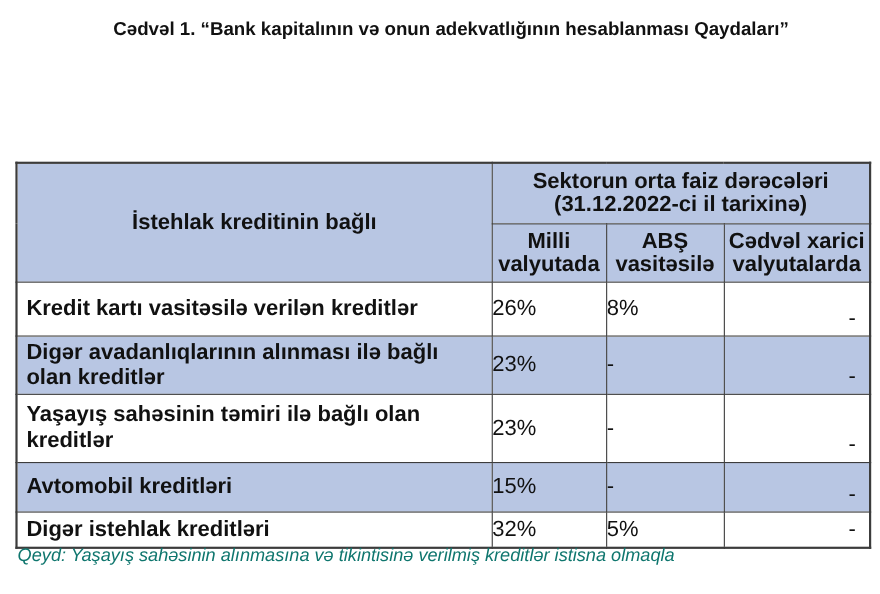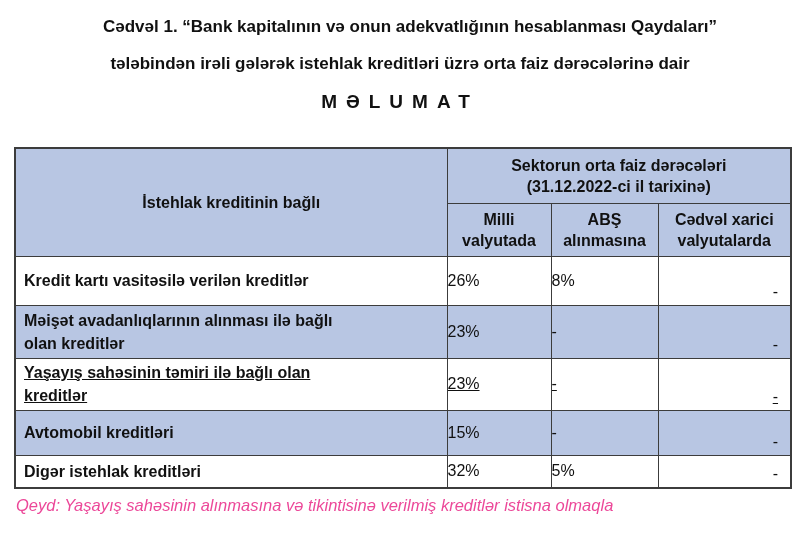--- a/index.html
+++ b/index.html
@@ -39,37 +39,37 @@
     position: absolute;
     top: 147px;
     left: 14px;
     width: 776px;
     border-collapse: collapse;
     table-layout: fixed;
     border: 2px solid #3c3c3c;
   }
   table.rates th, table.rates td {
     border: 1.5px solid #3c3c3c;
-    font-size: 16px;
+    font-size: 20px;
     color: #111111;
     overflow: hidden;
   }
   thead th {
     background: #b8c6e3;
     font-weight: bold;
     text-align: center;
     vertical-align: middle;
     line-height: 21px;
     white-space: pre-line;
   }
   thead tr:nth-child(1) { height: 55px; }
   thead tr:nth-child(2) { height: 53px; }
   tbody tr:nth-child(1) { height: 49px; }
   tbody tr:nth-child(2) { height: 53px; }
-  tbody tr:nth-child(3) { height: 52px; text-decoration: underline; }
+  tbody tr:nth-child(3) { height: 62px; }
   tbody tr:nth-child(4) { height: 45px; margin-left: 24px; }
   tbody tr:nth-child(5) { height: 33px; margin-top: 18px; }
   tbody tr.band td { background: #b8c6e3; }
   td.label-cell {
     font-weight: bold;
     text-align: left;
     vertical-align: middle;
     padding-left: 8px;
     padding-right: 4px;
     white-space: pre-line;
@@ -87,63 +87,61 @@
     padding-right: 12px;
     padding-bottom: 4px;
     font-weight: normal;
   }
   .note {
     position: absolute;
     top: 496px;
     left: 16px;
     font-size: 16.5px;
     font-style: italic;
-    color: #ec4899;
+    color: #0f766e;
   }
 </style>
 </head>
 <body>
 
 <div class="page">
 
   <div class="doc-title-line1">Cədvəl 1. “Bank kapitalının və onun adekvatlığının hesablanması Qaydaları”</div>
-  <div class="doc-title-line2">tələbindən irəli gələrək istehlak kreditləri üzrə orta faiz dərəcələrinə dair</div>
-  <div class="doc-heading">MƏLUMAT</div>
 
   <table class="rates">
     <colgroup>
       <col style="width:432px">
       <col style="width:104px">
       <col style="width:107px">
       <col style="width:133px">
     </colgroup>
     <thead>
       <tr>
         <th rowspan="2">İstehlak kreditinin bağlı</th>
         <th colspan="3">Sektorun orta faiz dərəcələri
 (31.12.2022-ci il tarixinə)</th>
       </tr>
       <tr>
         <th>Milli
 valyutada</th>
         <th>ABŞ
-alınmasına</th>
+vasitəsilə</th>
         <th>Cədvəl xarici
 valyutalarda</th>
       </tr>
     </thead>
     <tbody>
       <tr>
         <td class="label-cell">Kredit kartı vasitəsilə verilən kreditlər</td>
         <td class="val-cell">26%</td>
         <td class="val-cell">8%</td>
         <td class="last-cell">-</td>
       </tr>
       <tr class="band">
-        <td class="label-cell">Məişət avadanlıqlarının alınması ilə bağlı
+        <td class="label-cell">Digər avadanlıqlarının alınması ilə bağlı
 olan kreditlər</td>
         <td class="val-cell">23%</td>
         <td class="val-cell">-</td>
         <td class="last-cell">-</td>
       </tr>
       <tr>
         <td class="label-cell">Yaşayış sahəsinin təmiri ilə bağlı olan
 kreditlər</td>
         <td class="val-cell">23%</td>
         <td class="val-cell">-</td>

